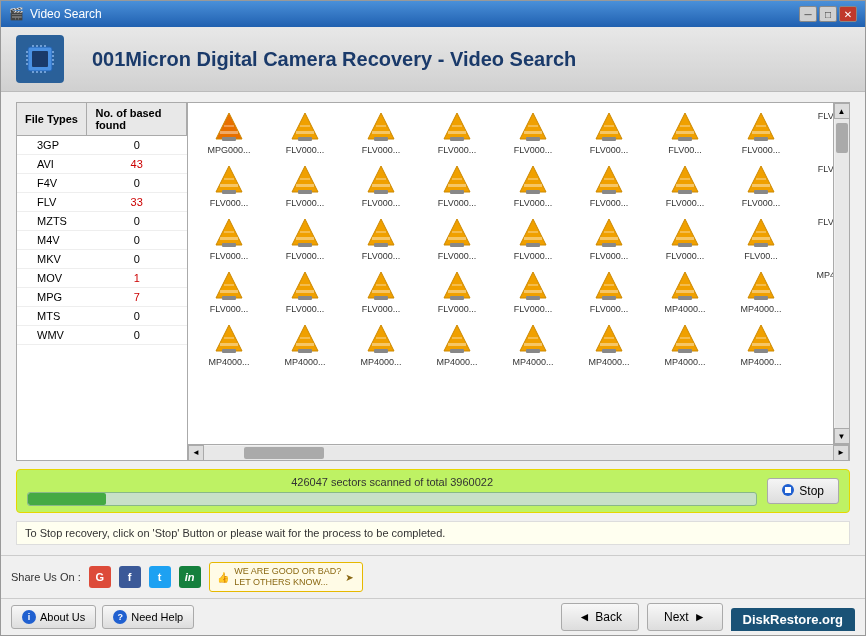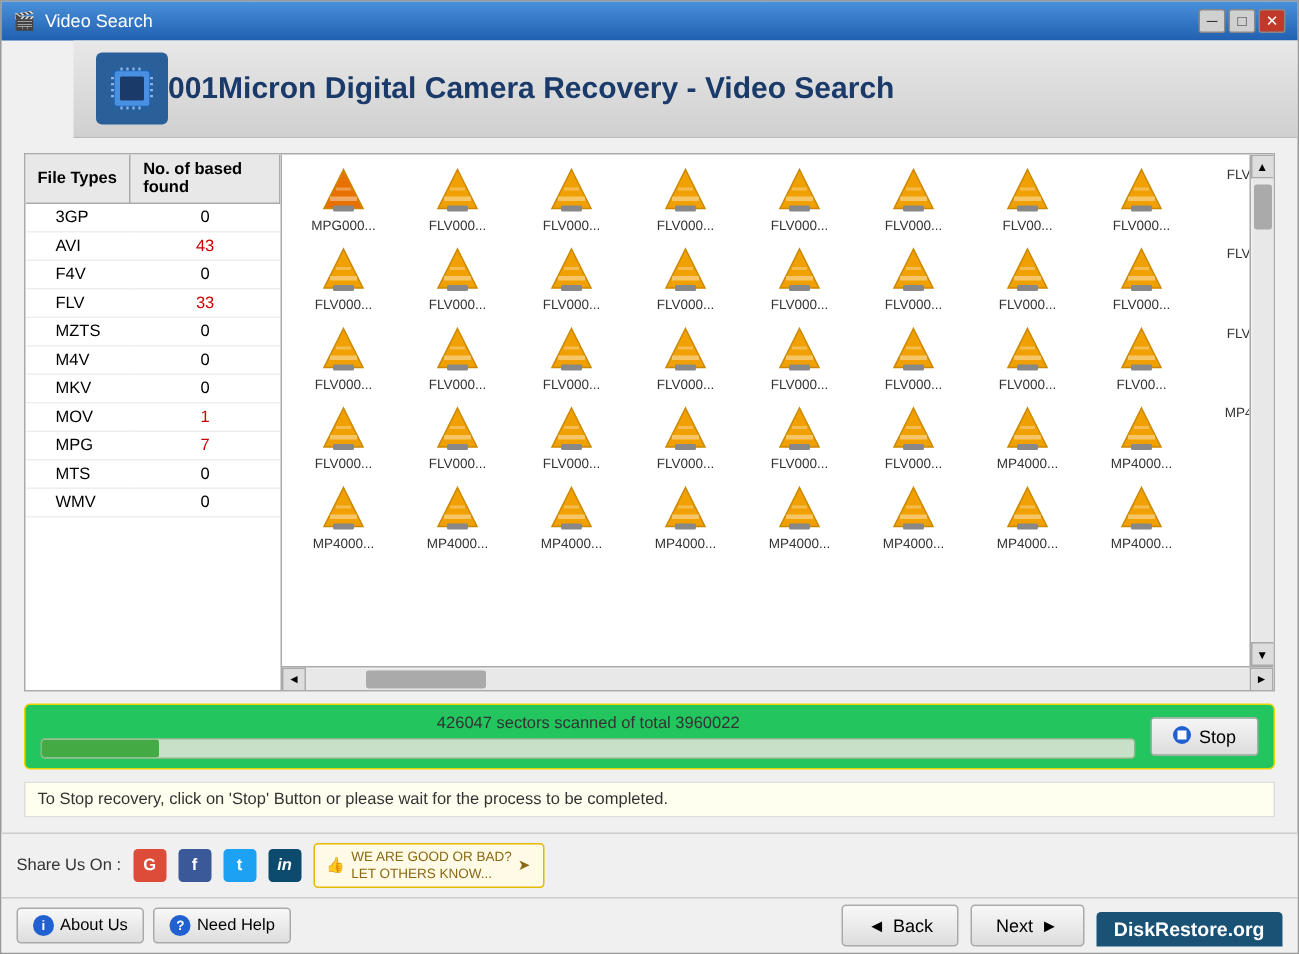--- a/index.html
+++ b/index.html
@@ -52,24 +52,23 @@
       font-size: 10px;
       cursor: pointer;
       color: #333;
     }
     .title-btn.close { background: #c0392b; color: white; }
     .header-bar {
       background: linear-gradient(to bottom, #e8e8e8, #d0d0d0);
       padding: 8px 15px;
       display: flex;
       align-items: center;
-      gap: 0;
+      gap: 28px;
       border-bottom: 1px solid #bbb;
       flex-shrink: 0;
-      margin-left: 48px;
     }
     .header-icon {
       width: 48px;
       height: 48px;
       background: #2a6099;
       border-radius: 4px;
       display: flex;
       align-items: center;
       justify-content: center;
     }
@@ -224,21 +223,21 @@
     .scroll-thumb-h {
       position: absolute;
       left: 40px;
       top: 1px;
       height: 12px;
       width: 80px;
       background: #aaa;
       border-radius: 2px;
     }
     .progress-section {
-      background: #22c55e;
+      background: #bef264;
       border: 1px solid #e6d600;
       border-radius: 4px;
       padding: 6px 10px;
       display: flex;
       align-items: center;
       gap: 10px;
       flex-shrink: 0;
     }
     .progress-info {
       flex: 1;
@@ -322,21 +321,21 @@
       align-items: center;
       justify-content: center;
       font-size: 11px;
       font-weight: bold;
       color: white;
       cursor: pointer;
     }
     .social-g { background: #dd4b39; }
     .social-f { background: #3b5998; }
     .social-t { background: #1da1f2; }
-    .social-in { background: #0c4a6e; font-style: italic; }
+    .social-in { background: #15803d; font-style: italic; }
     .feedback-btn {
       background: #fffbe6;
       border: 1px solid #e6b800;
       border-radius: 3px;
       padding: 3px 8px;
       font-size: 10px;
       color: #8b6914;
       cursor: pointer;
       display: flex;
       align-items: center;

